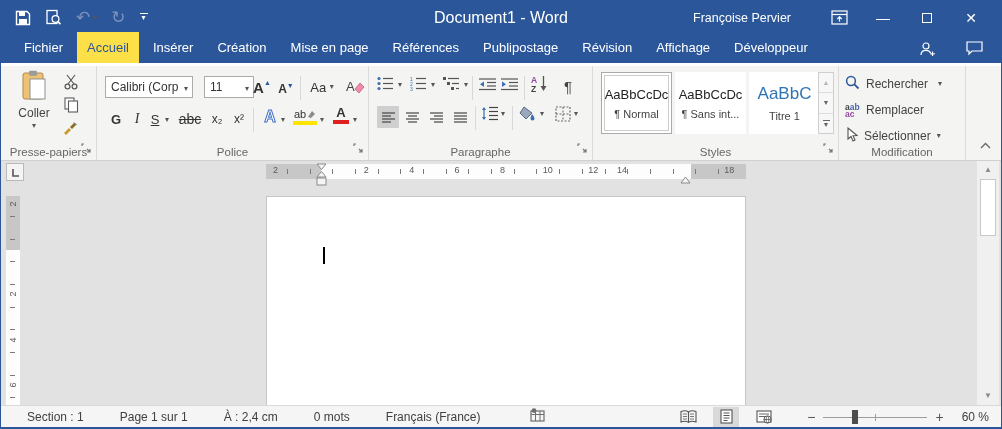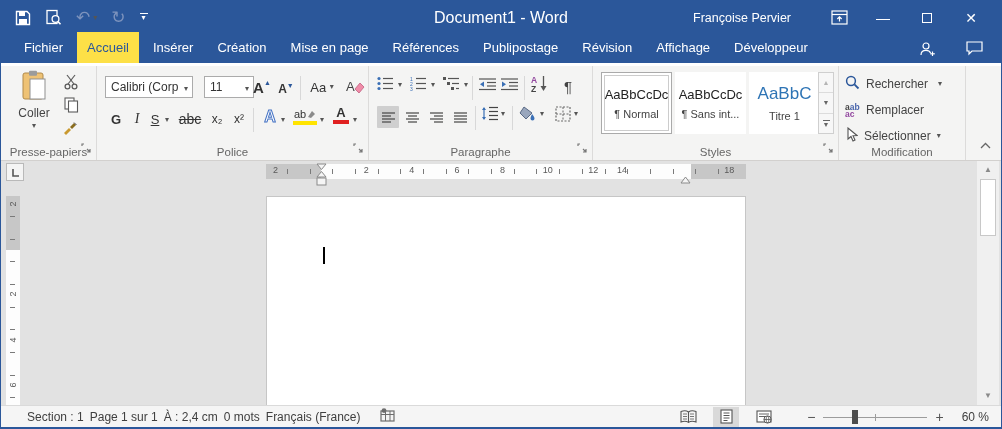--- a/index.html
+++ b/index.html
@@ -72,21 +72,21 @@
   @keyframes blink { 50% { opacity:0; } }
   .vscroll { position:absolute; right:2px; top:0; width:22px; height:244px; background:#f0f0f0; }
   .varrow { position:absolute; left:1px; width:20px; height:17px; display:flex; align-items:center; justify-content:center;
             font-size:8px; color:#8a8a8a; }
   .vthumb { position:absolute; left:3px; top:18px; width:16px; height:57px; background:#fff; border:1px solid #c8c8c8; }
 
   
   .statusbar { position:absolute; left:0; top:405px; width:100%; height:24px; background:#f5f5f5;
                border-top:1px solid #dadada; border-bottom:2px solid #2b579a; font-size:12px; color:#404040;
                display:flex; align-items:center; }
-  .st-left { display:flex; align-items:center; gap:6px; padding-left:26px; white-space:nowrap; }
+  .st-left { display:flex; align-items:center; gap:36px; padding-left:26px; white-space:nowrap; }
   .st-right { margin-left:auto; display:flex; align-items:center; padding-right:12px; }
   .viewbtn { width:26px; height:20px; display:flex; align-items:center; justify-content:center; margin-left:12px; }
   .viewbtn.sel { background:#d9d9d9; }
   .zoomwrap { display:flex; align-items:center; margin-left:22px; }
   .zminus, .zplus { font-size:14px; color:#555; padding:0 8px; }
   .ztrack { position:relative; width:104px; height:16px; }
   .zline { position:absolute; left:0; top:8px; width:100%; height:1px; background:#9c9c9c; }
   .zmid { position:absolute; left:50%; top:5px; width:1px; height:7px; background:#9c9c9c; }
   .zhandle { position:absolute; left:27%; top:1px; width:6px; height:14px; background:#4d4d4d; }
   .zlabel { margin-left:10px; white-space:nowrap; }

